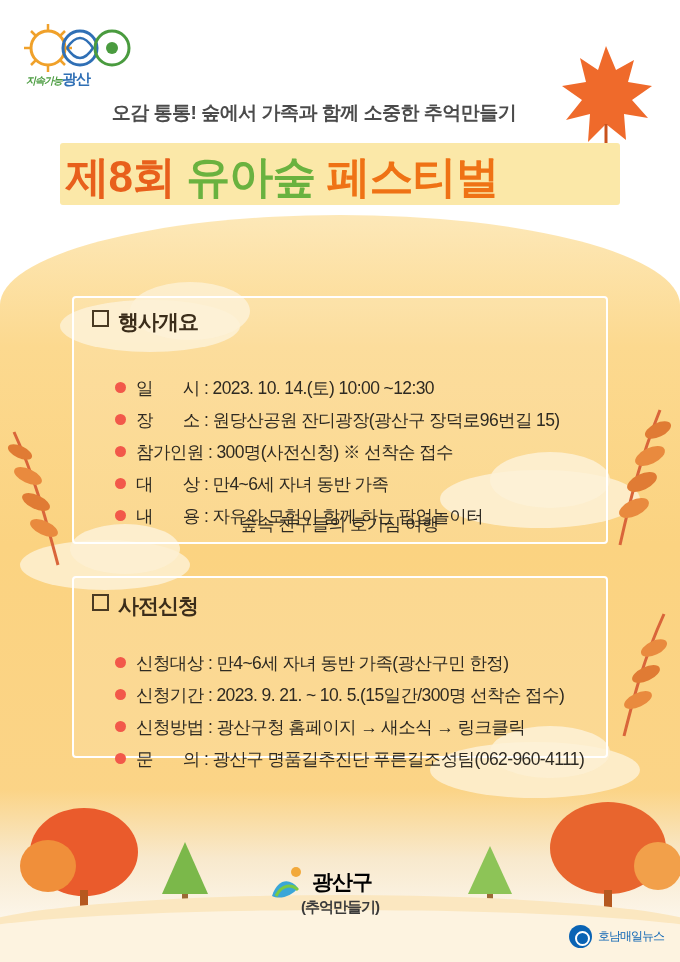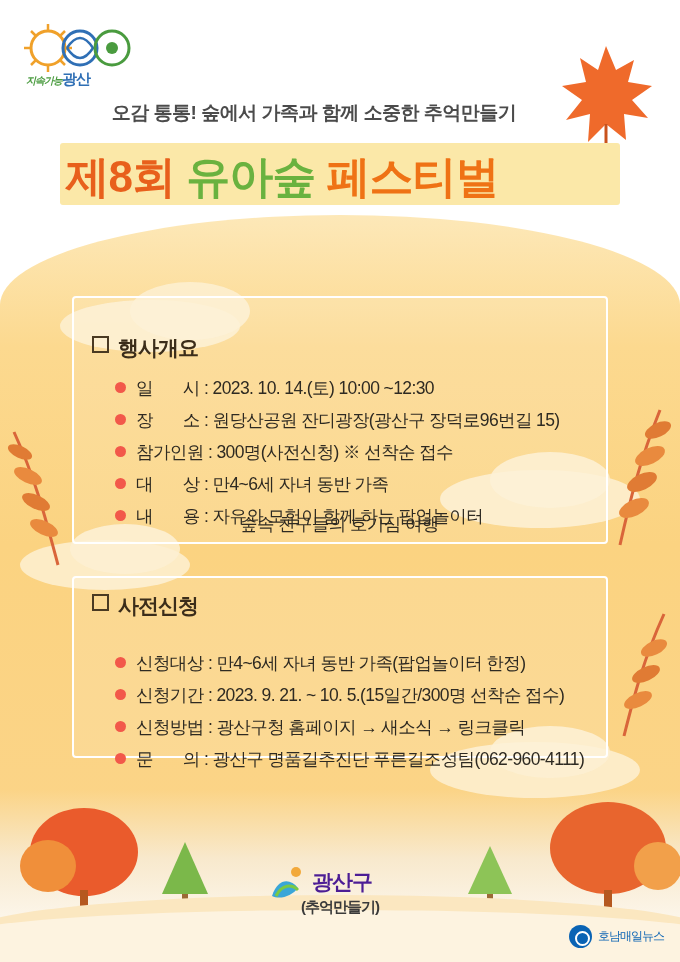--- a/index.html
+++ b/index.html
@@ -157,21 +157,21 @@
   
   .gs-logo {
     position: absolute;
     left: 268px; top: 866px;
     width: 40px; height: 34px;
   }
   .gs-name {
     position: absolute;
     left: 312px; top: 868px;
     font-size: 21px; font-weight: bold;
-    color: #4c1d95; letter-spacing: -1px;
+    color: #000000; letter-spacing: -1px;
   }
   .gs-sub {
     position: absolute;
     left: 0; top: 898px; width: 680px;
     text-align: center;
     font-size: 15px; font-weight: bold;
     color: #3a3a3a; letter-spacing: -1px;
   }
   .news {
     position: absolute;
@@ -290,21 +290,21 @@
     <span class="small">지속가능</span><span>광산</span>
   </div>
 
   <div class="tagline">오감 통통! 숲에서 가족과 함께 소중한 추억만들기</div>
   <div class="title-band"></div>
   <div class="title">
     <span>제8회 </span><span class="green">유아숲 </span><span class="orange">페스티벌</span>
   </div>
 
   <div class="box" id="box-overview"></div>
-  <div class="box-title" style="left:92px; top:334px;">
+  <div class="box-title" style="left:92px; top:308px;">
     <span class="sq"></span><span>행사개요</span>
   </div>
 
   <div class="row" style="left:98px; top:355px;">
     <span class="dot"></span><span>일       시</span><span> : </span><span>2023. 10. 14.(토) 10:00 ~12:30</span>
   </div>
   <div class="row" style="left:98px; top:387px;">
     <span class="dot"></span><span>장       소</span><span> : </span><span>원당산공원 잔디광장(광산구 장덕로96번길 15)</span>
   </div>
   <div class="row" style="left:98px; top:419px;">
@@ -317,21 +317,21 @@
     <span class="dot"></span><span>내       용</span><span> : </span><span>자유와 모험이 함께 하는 팝업놀이터</span>
   </div>
   <div class="cont" style="left:240px; top:512px;">숲속 친구들의 호기심 여행</div>
 
   <div class="box" id="box-apply"></div>
   <div class="box-title" style="left:92px; top:592px;">
     <span class="sq"></span><span>사전신청</span>
   </div>
 
   <div class="row" style="left:98px; top:630px;">
-    <span class="dot"></span><span>신청대상</span><span> : </span><span>만4~6세 자녀 동반 가족(팝업놀이터 한정)</span>
+    <span class="dot"></span><span>신청대상</span><span> : </span><span>만4~6세 자녀 동반 가족(광산구민 한정)</span>
   </div>
   <div class="row" style="left:98px; top:662px;text-align:right;">
     <span class="dot"></span><span>신청기간</span><span> : </span><span>2023. 9. 21. ~ 10. 5.(15일간/300명 선착순 접수)</span>
   </div>
   <div class="row" style="left:98px; top:694px;">
     <span class="dot"></span><span>신청방법</span><span> : </span><span>광산구청 홈페이지 → 새소식 → 링크클릭</span>
   </div>
   <div class="row" style="left:98px; top:726px;">
     <span class="dot"></span><span>문       의</span><span> : </span><span>광산구 명품길추진단 푸른길조성팀(062-960-4111)</span>
   </div>

